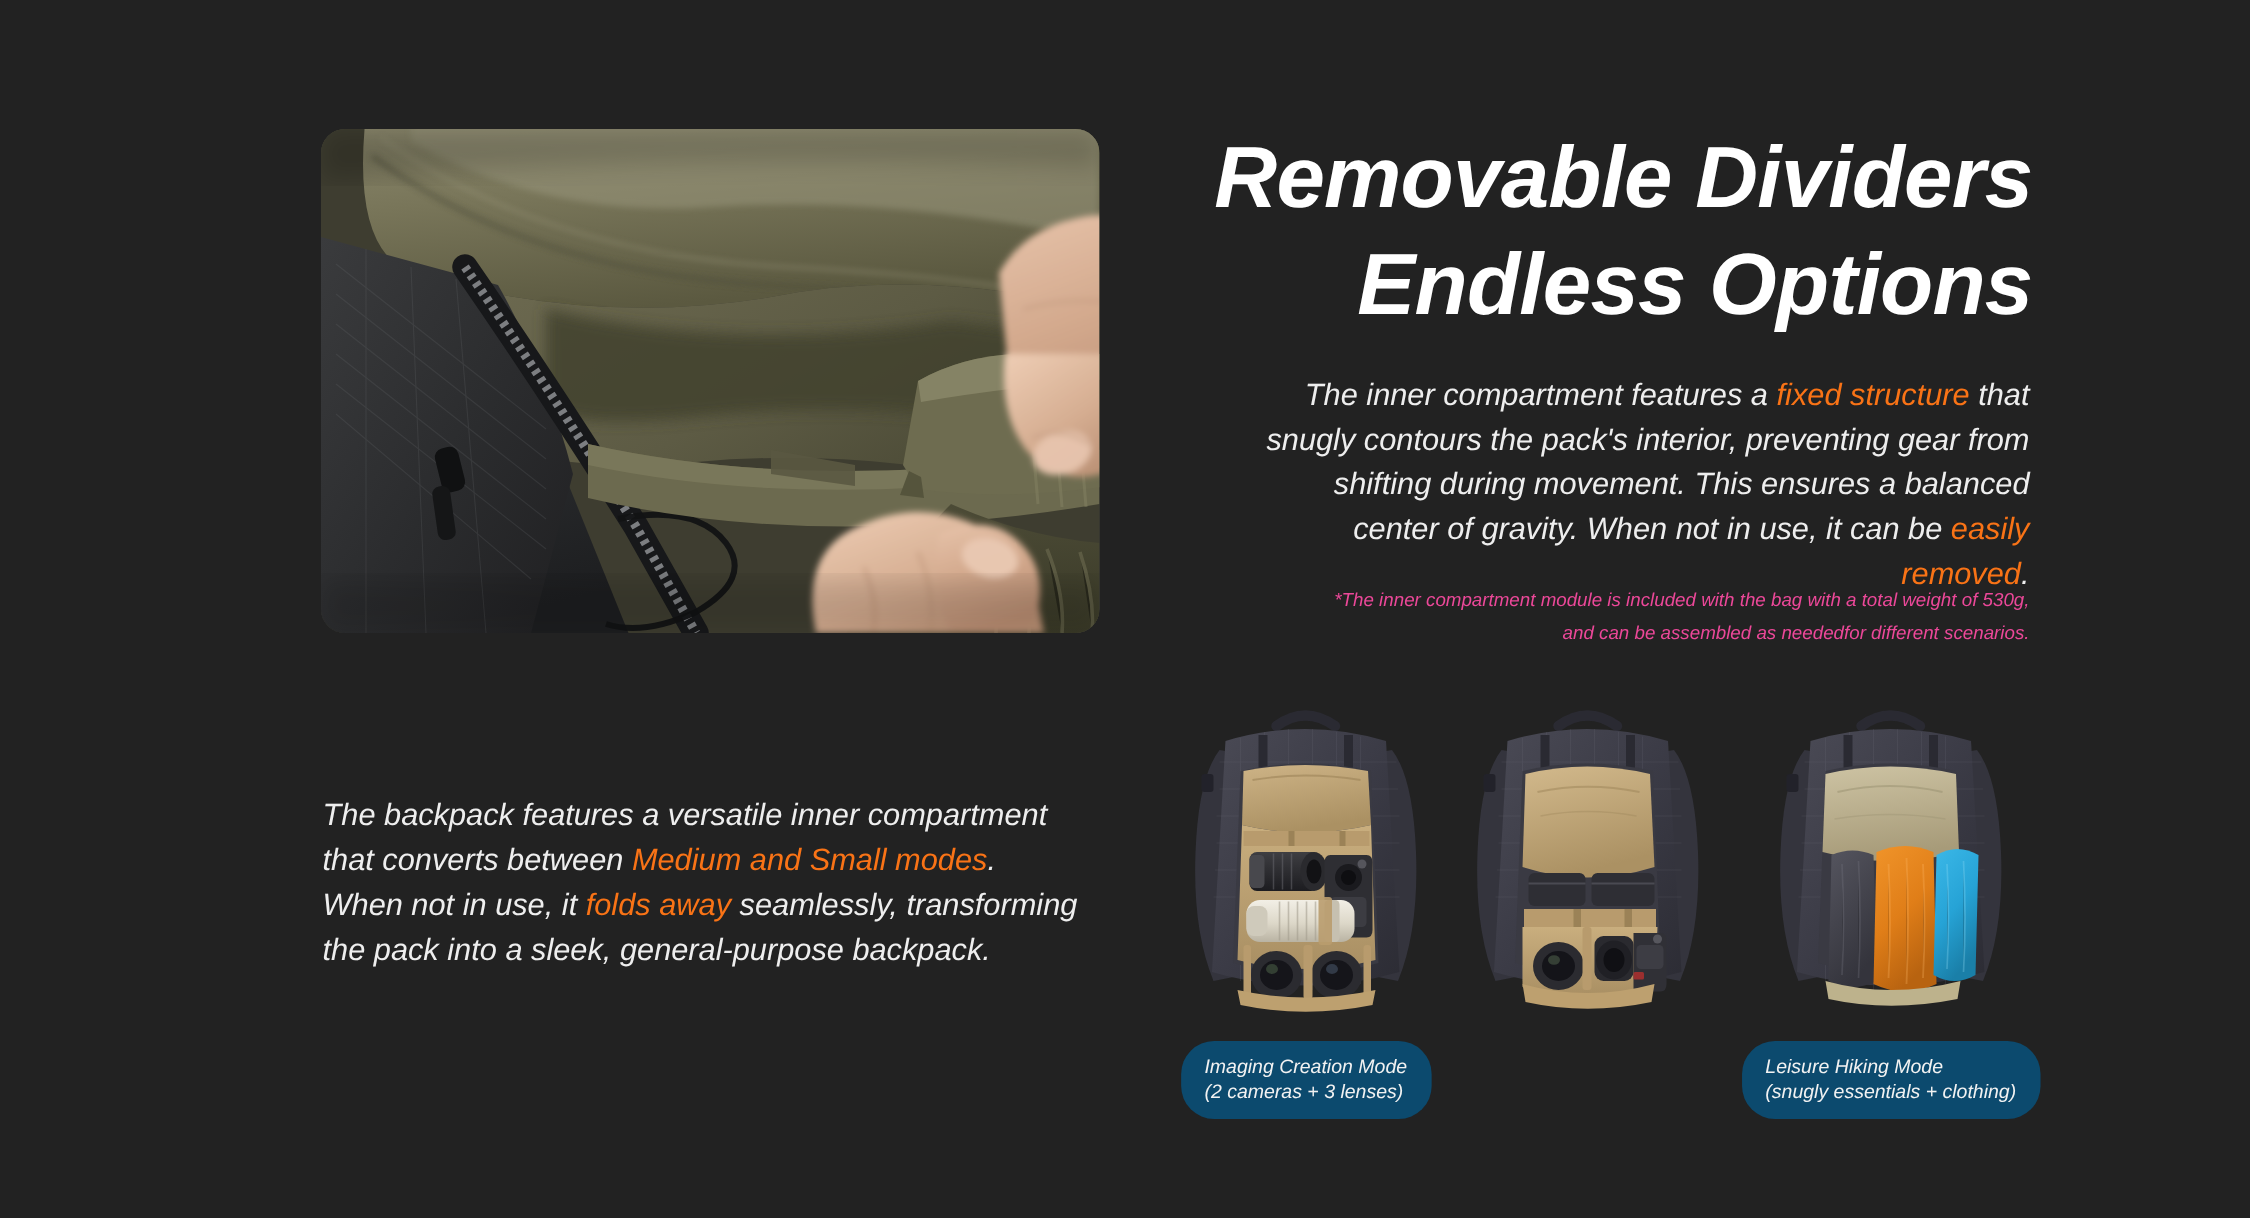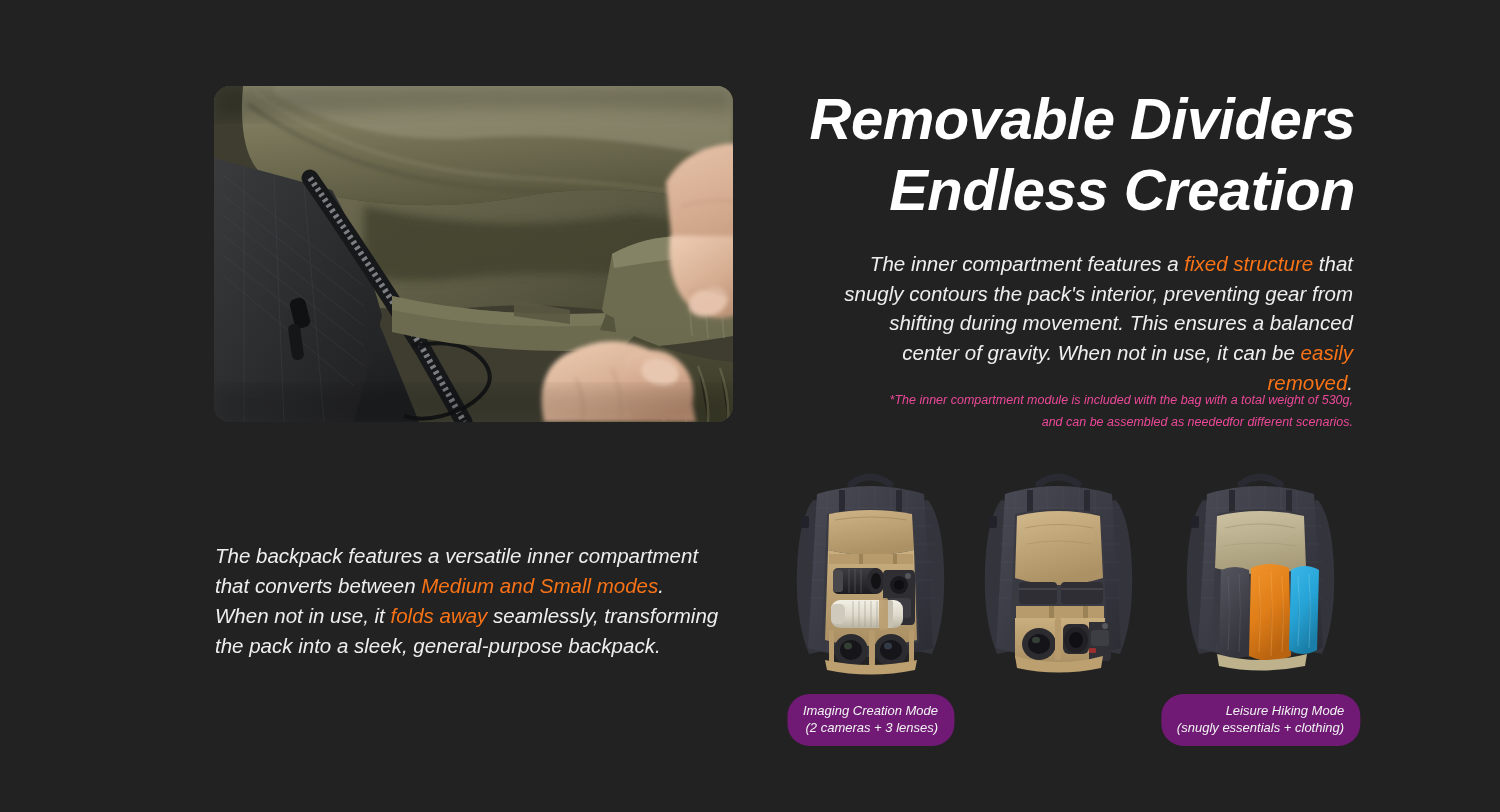--- a/index.html
+++ b/index.html
@@ -42,44 +42,44 @@
   
   .footnote{
     position:absolute; right:147px; top:390px; width:470px;
     text-align:right;
     color:#ec4899; font-size:12.5px; line-height:1.72;
   }
 
   
   .left-para{
     position:absolute; left:215px; top:529px; width:505px;
-    color:#eeeeee; font-size:20.5px; line-height:1.46;margin-top:12px;
+    color:#eeeeee; font-size:20.5px; line-height:1.46;
   }
 
   
   .gallery{
     position:absolute; left:775px; top:458px; width:575px; height:290px;
   }
   .mode{
     position:absolute; top:0; width:175px; height:290px;
   }
   .mode.m0{ left:8px; }
   .mode.m1{ left:196px; }
   .mode.m2{ left:398px; }
   .pack-wrap{
     position:absolute; top:0; left:0; width:175px; height:226px;
   }
   .pack-svg{ display:block; width:100%; height:100%; }
   .caption{
     position:absolute; left:50%; transform:translateX(-50%);
     top:236px;
-    background:#701a75; border-radius:22px;
+    background:#0c4a6e; border-radius:22px;
     padding:8px 16px 9px 16px;
     color:#f2f2f2; font-size:13px; line-height:1.33;
-    text-align:right; white-space:nowrap;
+    text-align:left; white-space:nowrap;
   }
   .caption .c2{ display:block; }
 </style>
 </head>
 <body>
 
 <div class="stage">
 
   <div class="hero">
     <svg class="hero-svg" viewBox="0 0 519 336" preserveAspectRatio="xMidYMid slice">
@@ -211,21 +211,21 @@
       </g>
 
       <rect width="519" height="336" fill="none"></rect>
       <path d="M0 0 L519 0 L519 26 Q260 14 0 34 Z" fill="#000" opacity="0.18" filter="url(#blurHeavy)"></path>
       <path d="M0 300 L519 300 L519 336 L0 336 Z" fill="#000" opacity="0.12" filter="url(#blurHeavy)"></path>
     </svg>
   </div>
 
   <div class="title-block">
     <div class="title-line">Removable Dividers</div>
-    <div class="title-line">Endless Creation</div>
+    <div class="title-line">Endless Options</div>
   </div>
 
   <p class="right-para">
     <span>The inner compartment features a </span><span class="hl">fixed structure</span><span> that snugly contours the pack's interior, preventing gear from shifting during movement. This ensures a balanced center of gravity. When not in use, it can be </span><span class="hl">easily removed</span><span>.</span>
   </p>
 
   <p class="footnote">*The inner compartment module is included with the bag with a total weight of 530g, and can be assembled as neededfor different scenarios.</p>
 
   <p class="left-para">
     <span>The backpack features a versatile inner compartment that converts between </span><span class="hl">Medium and Small modes</span><span>. When not in use, it </span><span class="hl">folds away</span><span> seamlessly, transforming the pack into a sleek, general-purpose backpack.</span>

